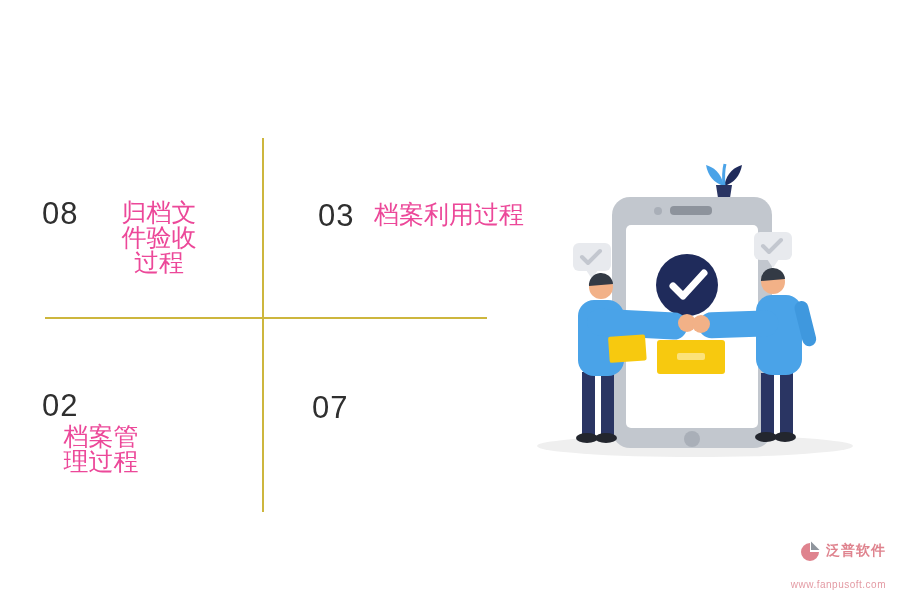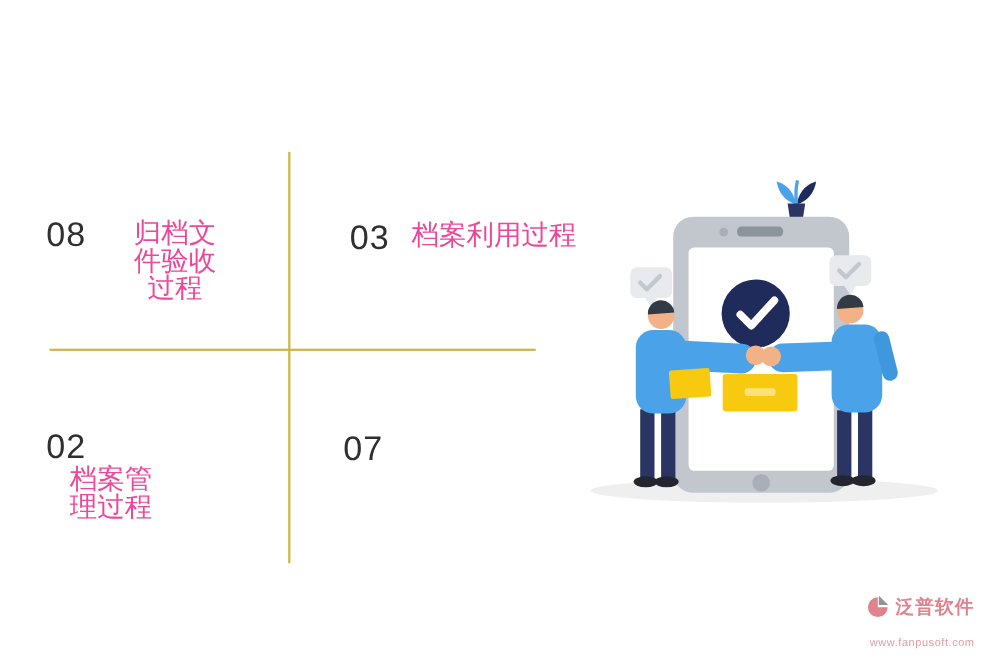--- a/index.html
+++ b/index.html
@@ -31,21 +31,21 @@
   .q2 .label { margin-left:10px; width:98px; }
   .q4 { left:312px; top:392px; }
   .q4 .label { margin-left:22px; width:98px; }
 
   
   .illustration { position:absolute; left:530px; top:140px; width:360px; height:320px; }
 
   
   .brand { position:absolute; right:14px; bottom:10px; display:flex; flex-direction:column; align-items:flex-end; }
   .brand-row { display:flex; align-items:center; gap:5px; }
-  .brand-name { font-size:17px; font-weight:700; color:#df838e; letter-spacing:1px; }
+  .brand-name { font-size:14px; font-weight:700; color:#df838e; letter-spacing:1px; }
   .brand-url { font-size:10px; color:#e39aa3; letter-spacing:0.5px; margin-top:16px; }
 </style>
 </head>
 <body>
 
 <div class="divider-v"></div>
 <div class="divider-h"></div>
 
 <div class="quad q1">
   <div class="num">08</div>

